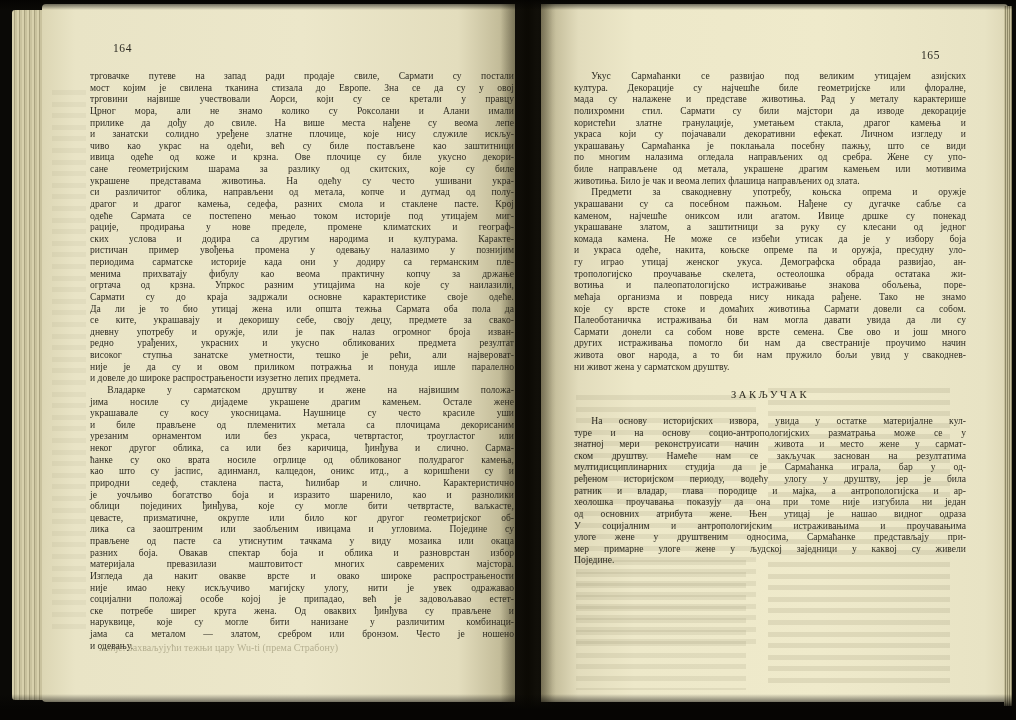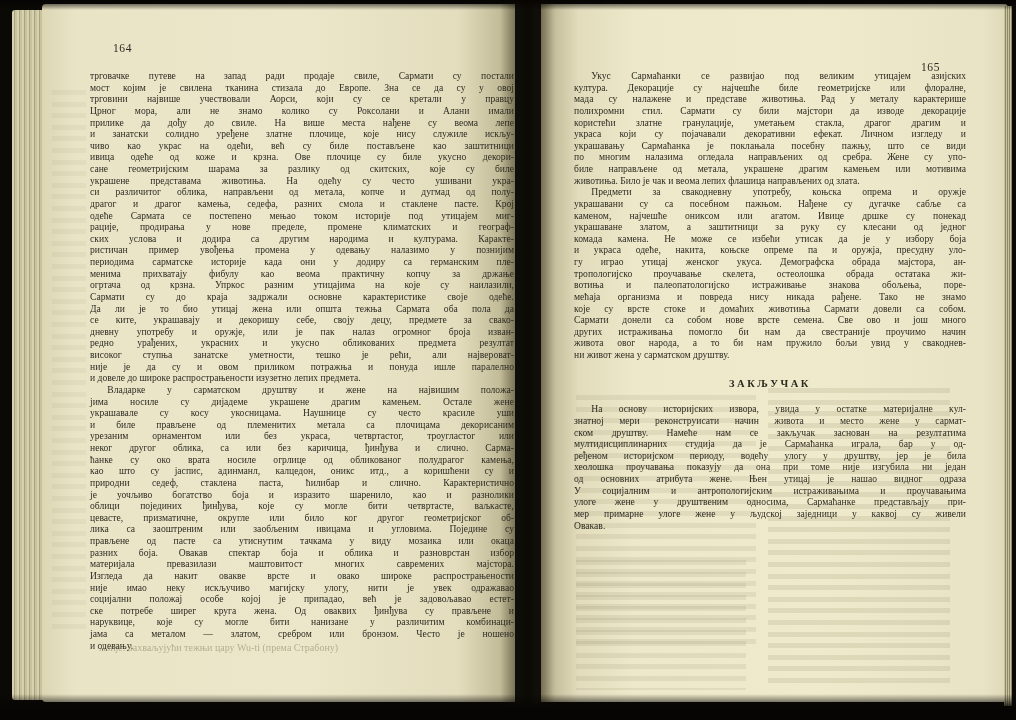--- a/index.html
+++ b/index.html
@@ -41,32 +41,32 @@
   }
   .bottom-vignette{
     position:absolute;left:0;top:694px;width:1016px;height:26px;
     background:linear-gradient(0deg,#060503 40%,rgba(6,5,3,0));
     pointer-events:none;
   }
   .page-number{
     position:absolute;font-size:11.5px;letter-spacing:.6px;color:#2c2a22;
   }
   .pn-left{left:113px;top:42px;}
-  .pn-right{left:921px;top:61px;}
+  .pn-right{left:921px;top:49px;}
   .text-block{
     position:absolute;color:#2e2c23;font-size:9.6px;line-height:11.62px;
     text-rendering:optimizeLegibility;
   }
   .tb-left{left:90px;top:70px;width:424px;}
   .tb-right{left:563px;top:70px;width:392px;margin-left:11px;}
   .line{text-align:justify;text-align-last:justify;white-space:normal;}
   .line.indent{text-indent:1.8em;}
   .line.last{text-align-last:left;}
   .section-heading{
-    text-align:center;font-weight:bold;font-size:10.5px;letter-spacing:2.5px;
+    text-align:center;font-weight:normal;font-size:10.5px;letter-spacing:2.5px;
     margin:17px 0 14px 0;color:#2b2920;
   }
   
   .ghost-stripes{
     position:absolute;opacity:.14;filter:blur(.4px);pointer-events:none;
     background:repeating-linear-gradient(180deg,#6e6848 0 5px,transparent 5px 11.6px);
   }
   .ghost-col-a{left:576px;top:395px;width:180px;height:250px;opacity:.10;}
   .ghost-col-b{left:768px;top:388px;width:182px;height:300px;opacity:.12;}
   .ghost-col-c{left:576px;top:560px;width:170px;height:130px;opacity:.10;}
@@ -149,54 +149,57 @@
   </div>
 
 <div class="ghost-line">Азије. Захваљујући тежњи цару Wu-ti (према Страбону)</div>
 
 <div class="text-block tb-right">
   <div>
       <div class="line indent">Укус Сармаћанки се развијао под великим утицајем азијских</div>
       <div class="line">култура. Декорације су најчешће биле геометријске или флоралне,</div>
       <div class="line">мада су налажене и представе животиња. Рад у металу карактерише</div>
       <div class="line">полихромни стил. Сармати су били мајстори да изводе декорације</div>
-      <div class="line">користећи златне гранулације, уметањем стакла, драгог драгим и</div>
+      <div class="line">користећи златне гранулације, уметањем стакла, драгог камења и</div>
       <div class="line">украса који су појачавали декоративни ефекат. Личном изгледу и</div>
       <div class="line">украшавању Сармаћанка је поклањала посебну пажњу, што се види</div>
       <div class="line">по многим налазима огледала направљених од сребра. Жене су упо-</div>
       <div class="line">биле направљене од метала, украшене драгим камењем или мотивима</div>
       <div class="line last">животиња. Било је чак и веома лепих флашица направљених од злата.</div>
       <div class="line indent">Предмети за свакодневну употребу, коњска опрема и оружје</div>
       <div class="line">украшавани су са посебном пажњом. Нађене су дугачке сабље са</div>
       <div class="line">каменом, најчешће ониксом или агатом. Ивице дршке су понекад</div>
       <div class="line">украшаване златом, а заштитници за руку су клесани од једног</div>
       <div class="line">комада камена. Не може се избећи утисак да је у избору боја</div>
       <div class="line">и украса одеће, накита, коњске опреме па и оружја, пресудну уло-</div>
-      <div class="line">гу играо утицај женског укуса. Демографска обрада мајстора, ан-</div>
+      <div class="line">гу играо утицај женског укуса. Демографска обрада развијао, ан-</div>
       <div class="line">тропологијско проучавање скелета, остеолошка обрада остатака жи-</div>
       <div class="line">вотиња и палеопатологијско истраживање знакова обољења, поре-</div>
       <div class="line">мећаја организма и повреда нису никада рађене. Тако не знамо</div>
       <div class="line">које су врсте стоке и домаћих животиња Сармати довели са собом.</div>
+      <div class="line">Палеоботаничка истраживања би нам могла давати увида да ли су</div>
       <div class="line">Сармати донели са собом нове врсте семена. Све ово и још много</div>
       <div class="line">других истраживања помогло би нам да свестраније проучимо начин</div>
       <div class="line">живота овог народа, а то би нам пружило бољи увид у свакоднев-</div>
       <div class="line last">ни живот жена у сарматском друштву.</div>
     </div>
   <div class="section-heading">ЗАКЉУЧАК</div>
   <div>
       <div class="line indent">На основу историјских извора, увида у остатке материјалне кул-</div>
+      <div class="line">туре и на основу социо-антропологијских разматрања може се у</div>
       <div class="line">знатној мери реконструисати начин живота и место жене у сармат-</div>
       <div class="line">ском друштву. Намеће нам се закључак заснован на резултатима</div>
       <div class="line">мултидисциплинарних студија да је Сармаћанка играла, бар у од-</div>
       <div class="line">ређеном историјском периоду, водећу улогу у друштву, јер је била</div>
+      <div class="line">ратник и владар, глава породице и мајка, а антропологијска и ар-</div>
       <div class="line">хеолошка проучавања показују да она при томе није изгубила ни један</div>
       <div class="line">од основних атрибута жене. Њен утицај је нашао видног одраза</div>
       <div class="line">У социјалним и антропологијским истраживањима и проучавањима</div>
       <div class="line">улоге жене у друштвеним односима, Сармаћанке представљају при-</div>
       <div class="line">мер примарне улоге жене у људској заједници у каквој су живели</div>
-      <div class="line last">Овакав.</div>
+      <div class="line last">Поједине.</div>
     </div>
 </div>
 
 <div class="gutter-shadow"></div>
 <div class="edge-stack-right"></div>
 <div class="top-vignette"></div>
 <div class="bottom-vignette"></div>
 
 </body></html>

